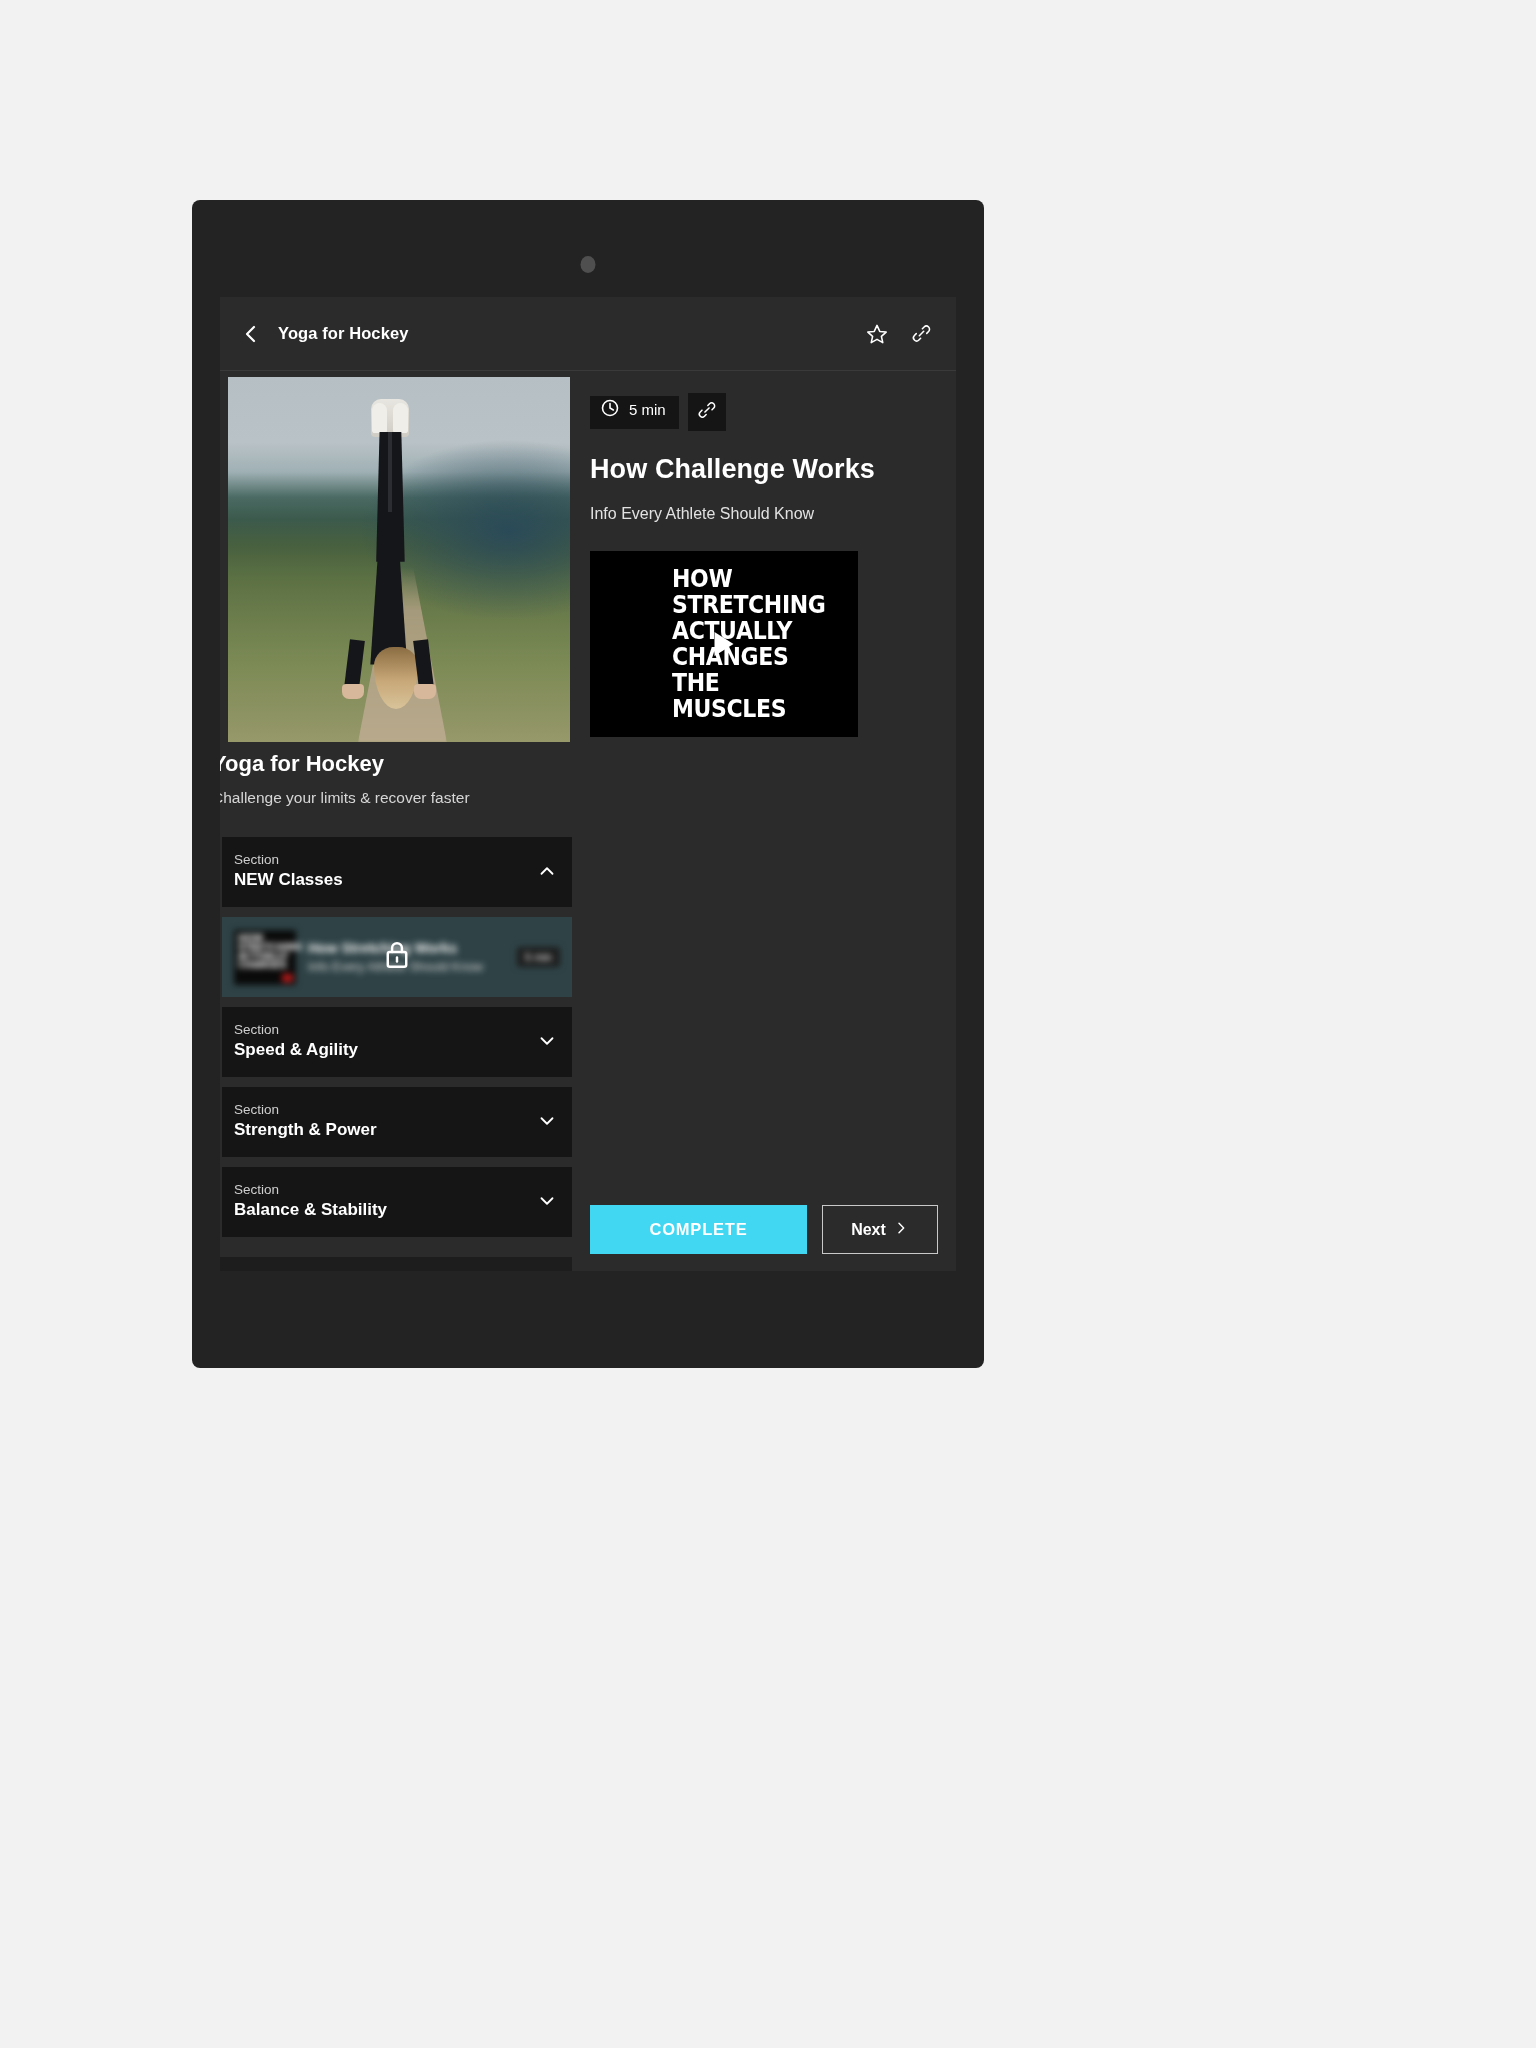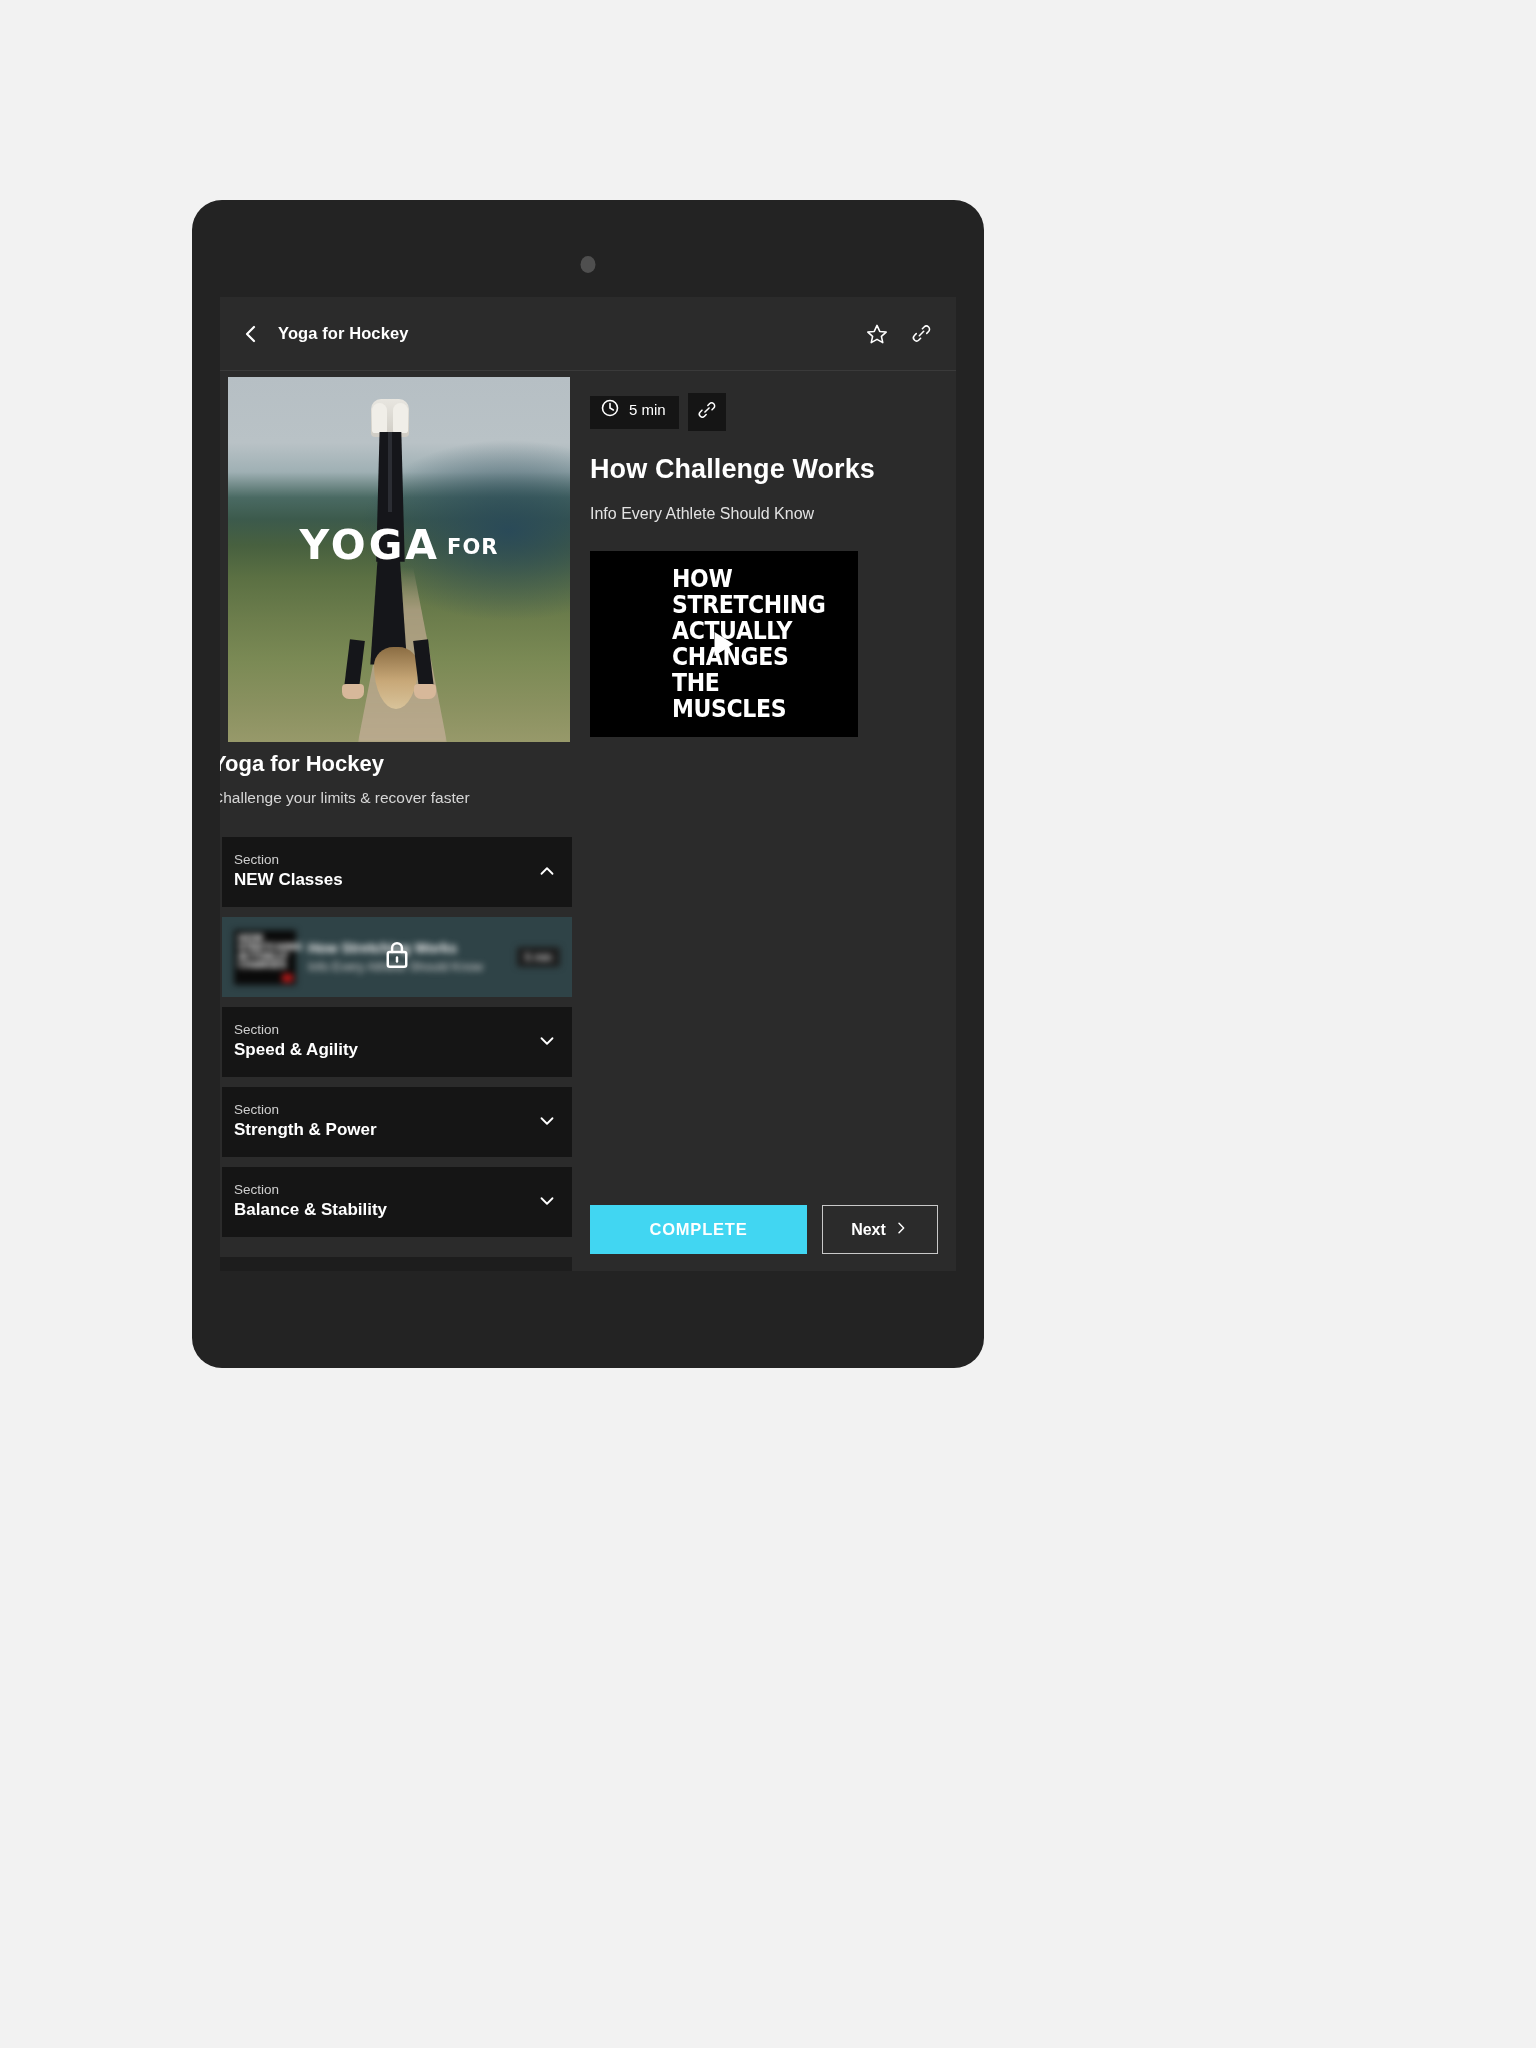--- a/index.html
+++ b/index.html
@@ -9,21 +9,21 @@
     font-family: "Liberation Sans", sans-serif;
     overflow: hidden;
   }
 
   
   #device {
     position: absolute;
     left: 192px; top: 200px;
     width: 792px; height: 1168px;
     background: #232323;
-    border-radius: 30px;
+    border-radius: 8px;
   }
   #camera {
     position: absolute;
     left: 50%; top: 56px;
     transform: translateX(-50%);
     width: 15px; height: 17px;
     border-radius: 50%;
     background: #4f4f4f;
   }
 
@@ -422,23 +422,20 @@
           <div id="athlete-legs"></div>
           <div id="athlete-torso"></div>
           <div id="athlete-hair"></div>
           <div id="athlete-arms">
             <div class="arm l"></div>
             <div class="arm r"></div>
             <div class="hand l"></div>
             <div class="hand r"></div>
           </div>
           <div id="hero-title">
-            <div>
-              <span id="hero-line1">YOGA</span><span id="hero-for">FOR</span>
-            </div>
           </div>
         </div>
 
         <div id="course-title">Yoga for Hockey</div>
         <div id="course-sub">Challenge your limits &amp; recover faster</div>
 
         <div id="sections">
 
           <div class="section-row">
             <div class="txt">

